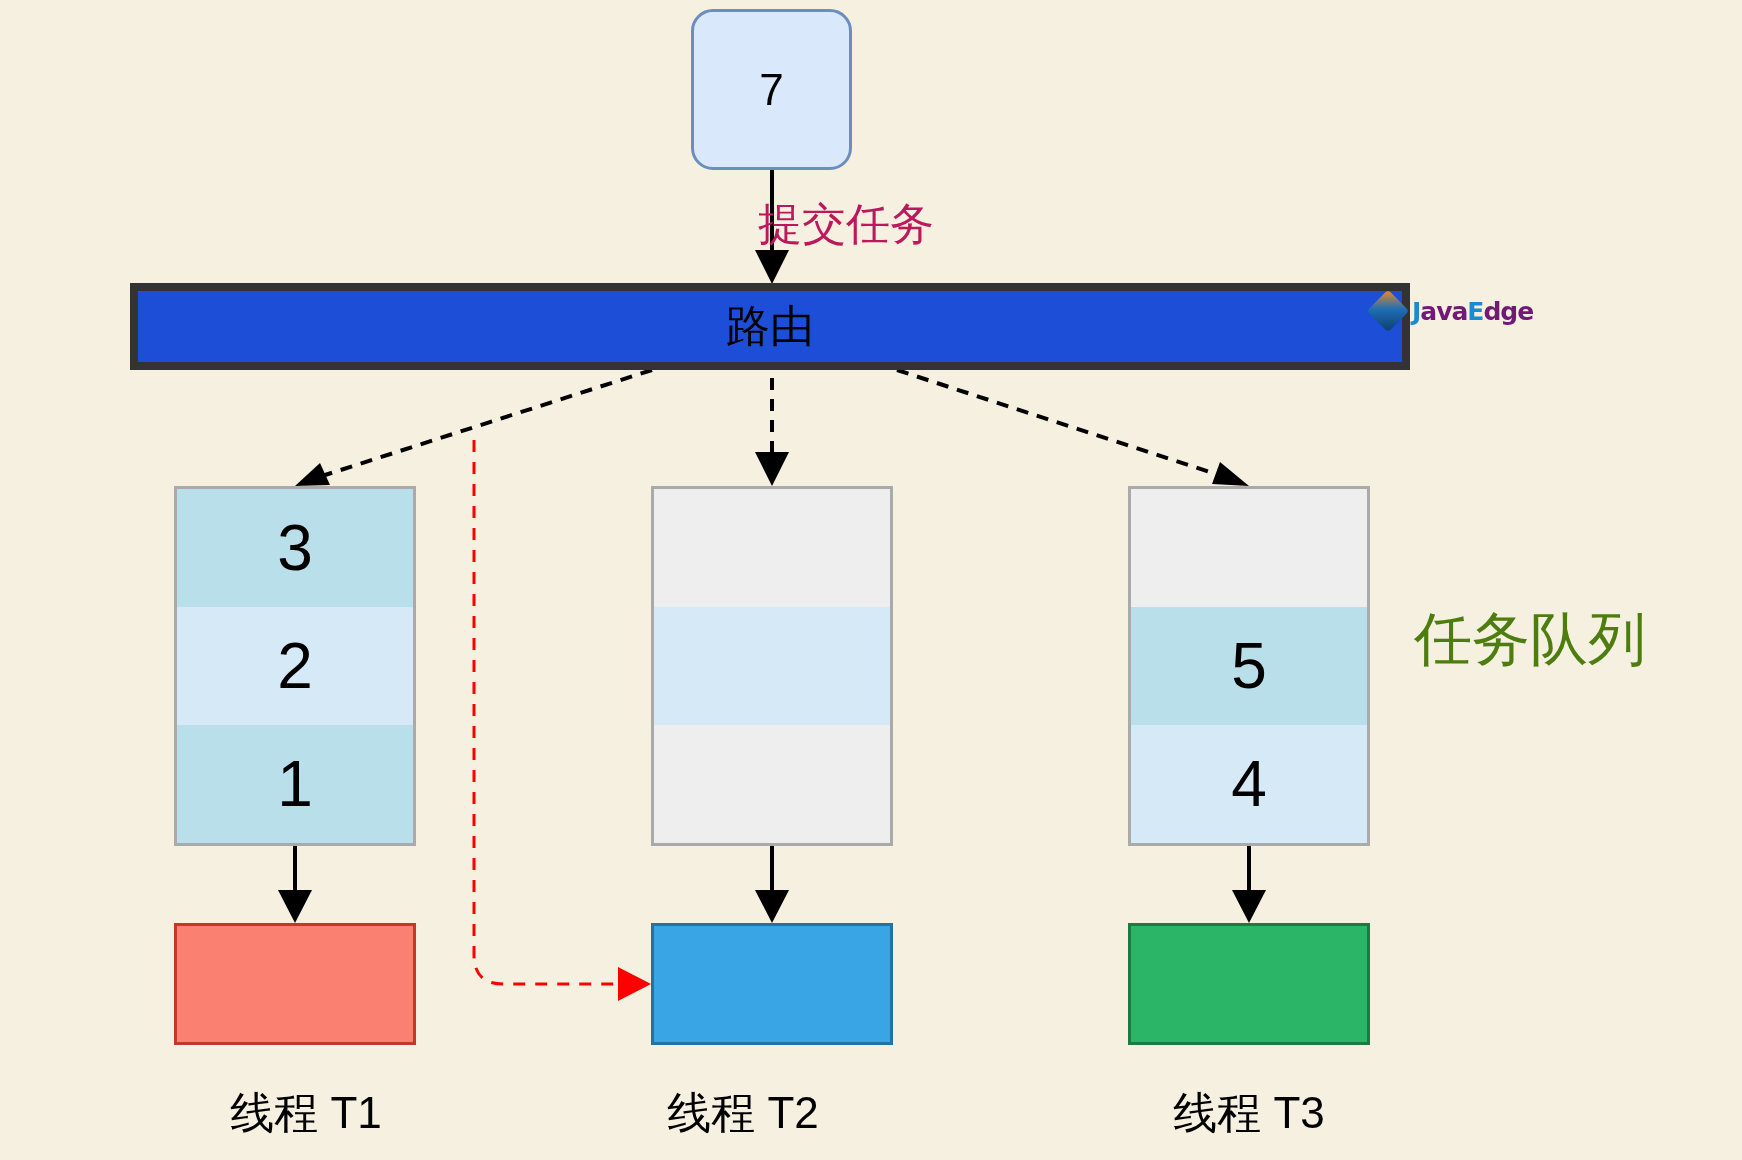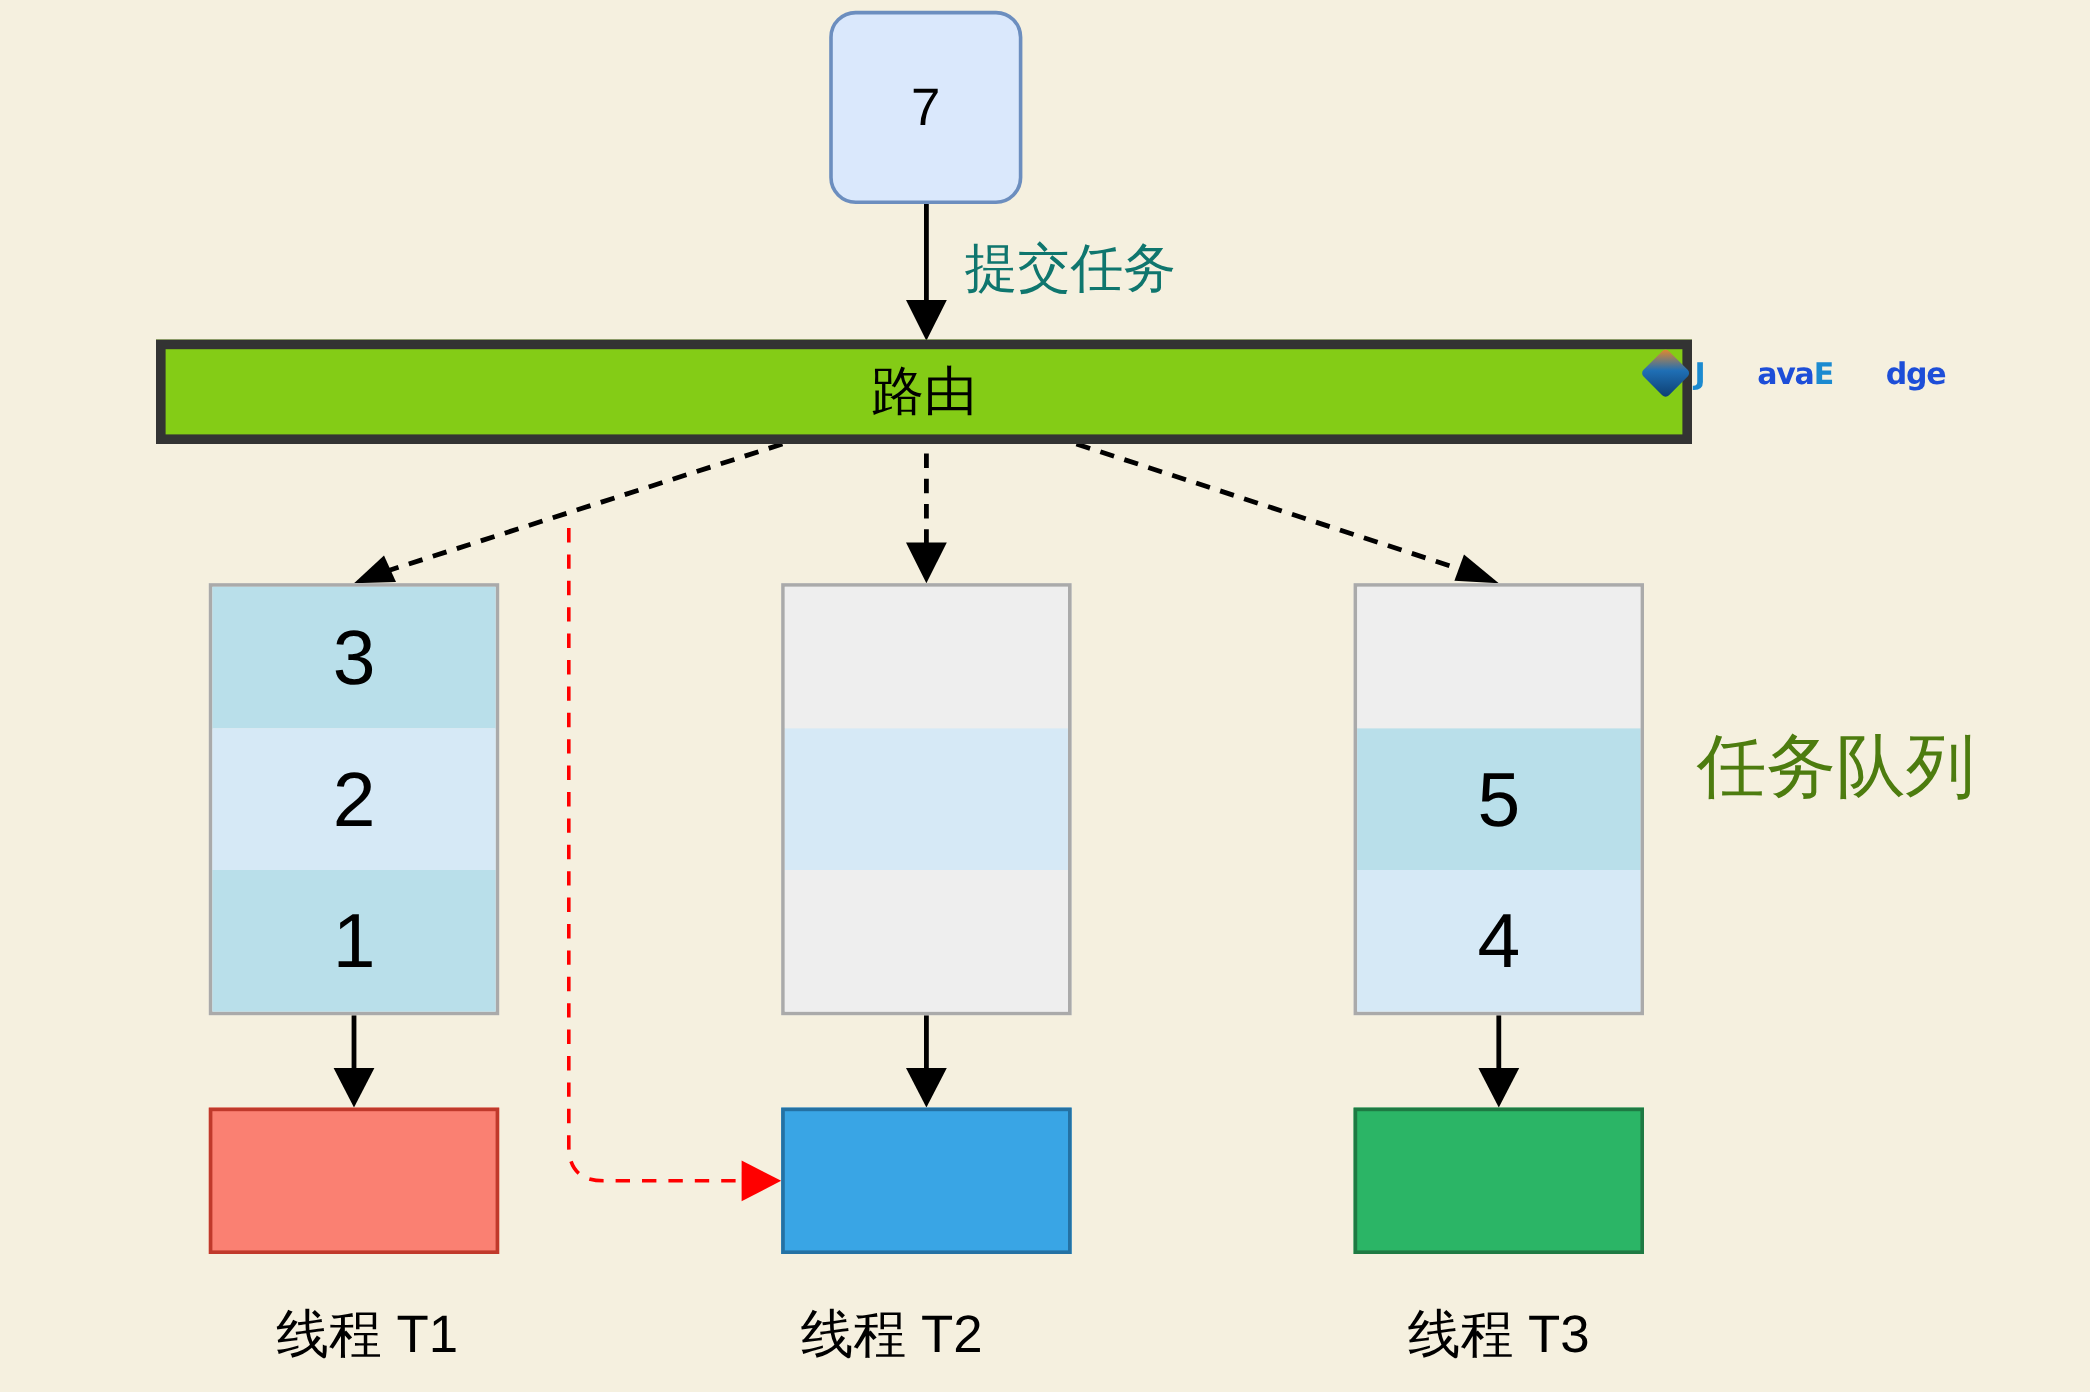--- a/index.html
+++ b/index.html
@@ -10,24 +10,24 @@
     position: relative;
   }
   #canvas { position: absolute; left: 0; top: 0; width: 1742px; height: 1160px; }
   .abs { position: absolute; }
   .task-box {
     left: 691px; top: 9px; width: 155px; height: 155px;
     background: #dae8fc; border: 3px solid #6c8ebf; border-radius: 22px;
     display: flex; align-items: center; justify-content: center;
     font-size: 44px; color: #000;
   }
-  .submit-label { left: 804px; top: 196px; font-size: 44px; color: #0f766e; line-height: 56px; }
+  .submit-label { left: 758px; top: 196px; font-size: 44px; color: #be185d; line-height: 56px; }
   .router-bar {
     left: 130px; top: 283px; width: 1264px; height: 71px;
-    background: #84cc16; border: 8px solid #333;
+    background: #1d4ed8; border: 8px solid #333;
     display: flex; align-items: center; justify-content: center;
     font-size: 44px; color: #000;
   }
   .queue {
     top: 486px; width: 236px; height: 354px;
     border: 3px solid #aaa; background: #eee;
     display: flex; flex-direction: column;
   }
   .queue .cell {
     flex: 1; display: flex; align-items: center; justify-content: center;
@@ -47,21 +47,21 @@
   .l1 { left: 185px; } .l2 { left: 622px; } .l3 { left: 1128px; }
   .queue-title { left: 1414px; top: 604px; font-size: 58px; color: #4d7c0f; line-height: 70px; }
   .logo { left: 1373px; top: 296px; display: flex; align-items: center; gap: 3px; }
   .logo-mark {
     width: 30px; height: 30px; transform: rotate(45deg);
     background: linear-gradient(135deg, #f08a24 0%, #1f6fb5 45%, #0d3c6e 100%);
     border-radius: 4px; margin-right: 6px;
   }
   .logo-text { font-family: "DejaVu Sans", sans-serif; font-weight: bold; font-size: 25px; letter-spacing: -1px; }
   .logo-text .lt { color: #1b8ad0; }
-  .logo-text .dk { color: #1d4ed8; padding-left: 44px; }
+  .logo-text .dk { color: #701a75; }
 </style>
 </head>
 <body>
 
 <svg id="canvas" width="1742" height="1160" viewBox="0 0 1742 1160">
   <defs>
     <marker id="ah" viewBox="0 0 10 10" refX="9" refY="5" markerWidth="6" markerHeight="6" orient="auto-start-reverse" markerUnits="userSpaceOnUse" style="overflow:visible">
       <path d="M0,0 L10,5 L0,10 z" fill="#000" transform="scale(3.4)"></path>
     </marker>
     <marker id="ahr" viewBox="0 0 10 10" refX="9" refY="5" markerWidth="6" markerHeight="6" orient="auto" markerUnits="userSpaceOnUse" style="overflow:visible">

